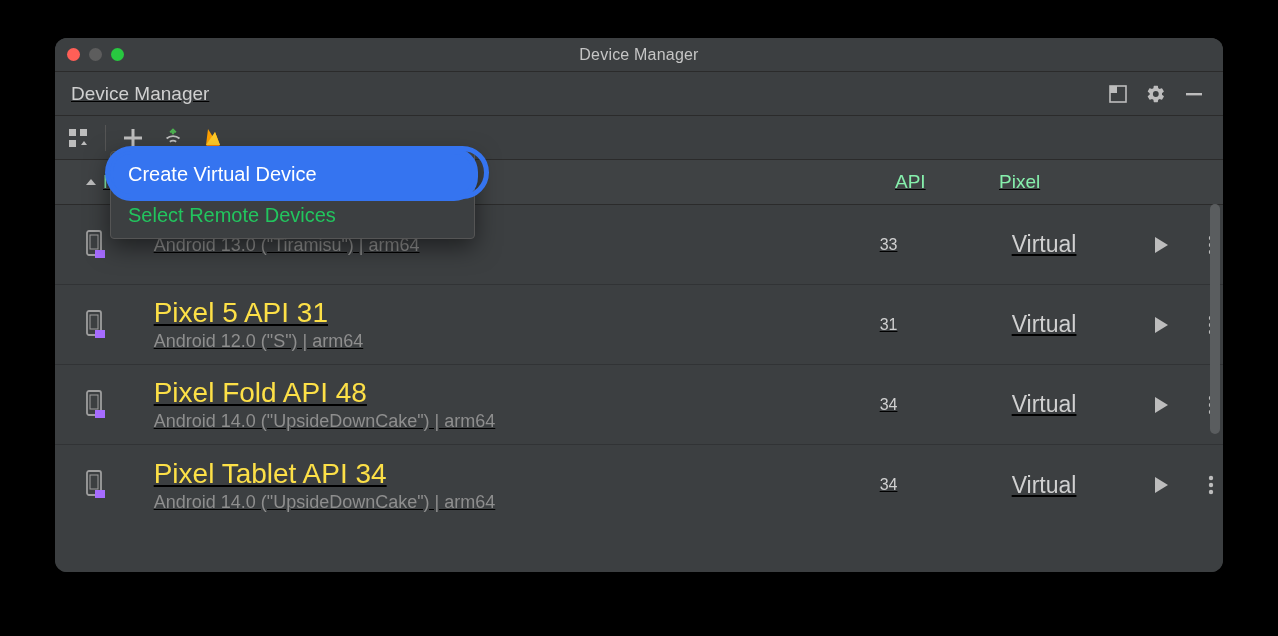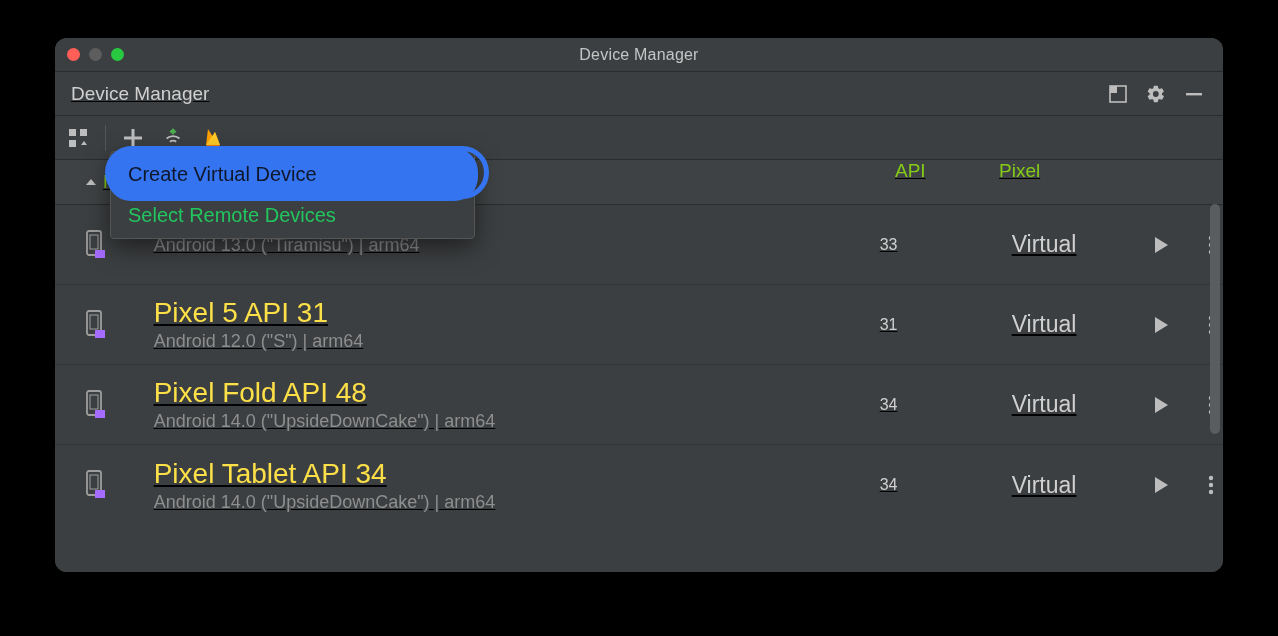--- a/index.html
+++ b/index.html
@@ -98,21 +98,22 @@
     }
     .tb-divider {
       width: 1px;
       height: 26px;
       background: #555;
     }
     .table-header {
       height: 45px;
       background: #3f4244;
       display: flex;
-      color: #84cc16;
+      align-items: center;
+      color: #86efac;
       font-size: 19px;
       border-bottom: 1px solid #2b2b2b;
       padding-left: 30px;
     }
     .col-name { width: 810px; display: flex; align-items: center; gap: 6px; }
     .col-api  { width: 104px; }
     .col-type { width: 140px; }
     .col-actions { flex: 1; }
     .dropdown {
       position: absolute;
@@ -128,21 +129,21 @@
     }
     .dropdown-item {
       padding: 9px 15px;
       color: #22c55e;
       font-size: 20px;
       cursor: pointer;
       border-radius: 3px;
     }
     .dropdown-item.highlighted {
       background: #3574f0;
-      color: #0f172a;
+      color: #ffffff;
       box-shadow: 0 0 0 6px #3574f0;
       border-radius: 18px;
     }
     .highlight-wrap {
       position: absolute;
       top: 30px;
       left: 50px;
       width: 384px;
       height: 53px;
       border: 5px solid #3574f0;

